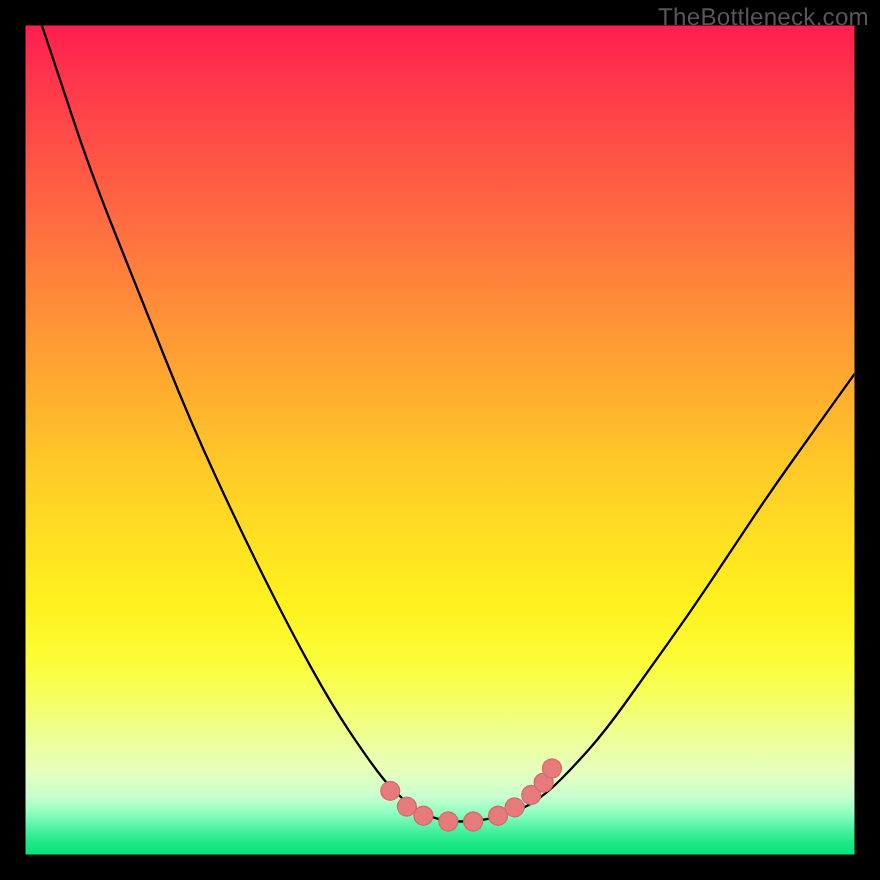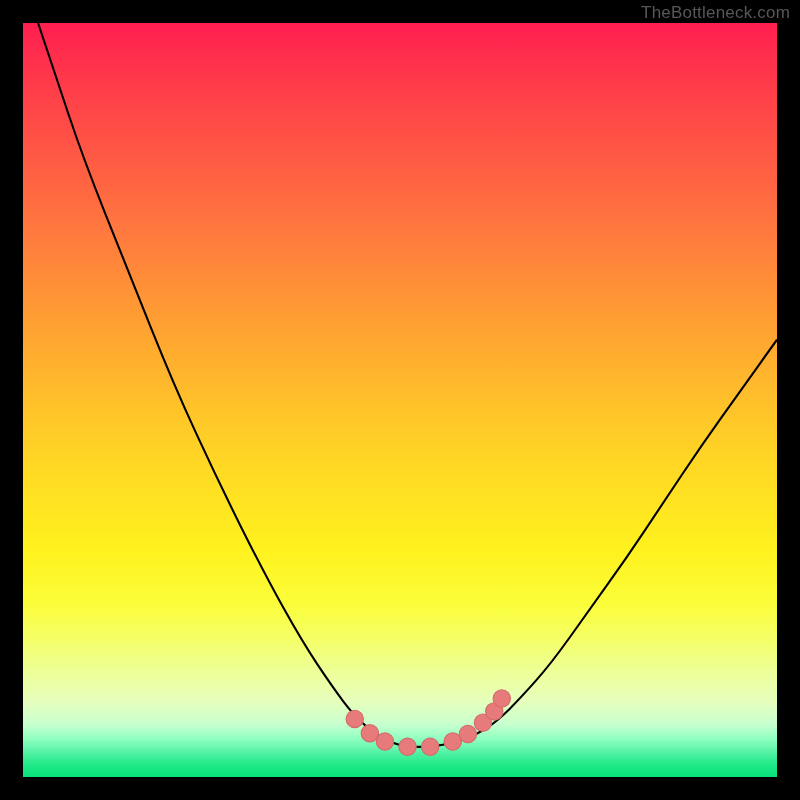--- a/index.html
+++ b/index.html
@@ -47,21 +47,21 @@
       #4bf0a0 97%,
       #1de986 98.5%,
       #08e27a 100%
     );
   }
   .watermark {
     position: absolute;
     top: 3px;
     right: 10px;
     color: #575757;
-    font-size: 17px;
+    font-size: 22px;
     letter-spacing: 0.2px;
     user-select: none;
   }
   svg.curve {
     position: absolute;
     inset: 0;
   }
 </style>
 </head>
 <body>

